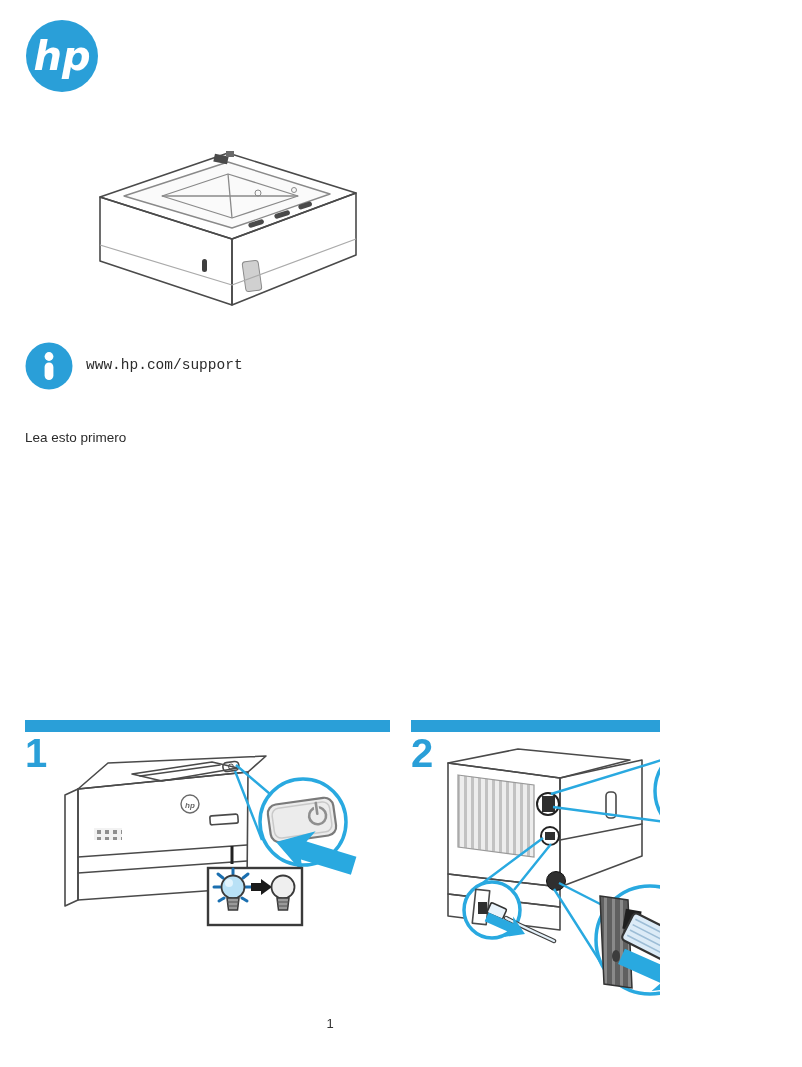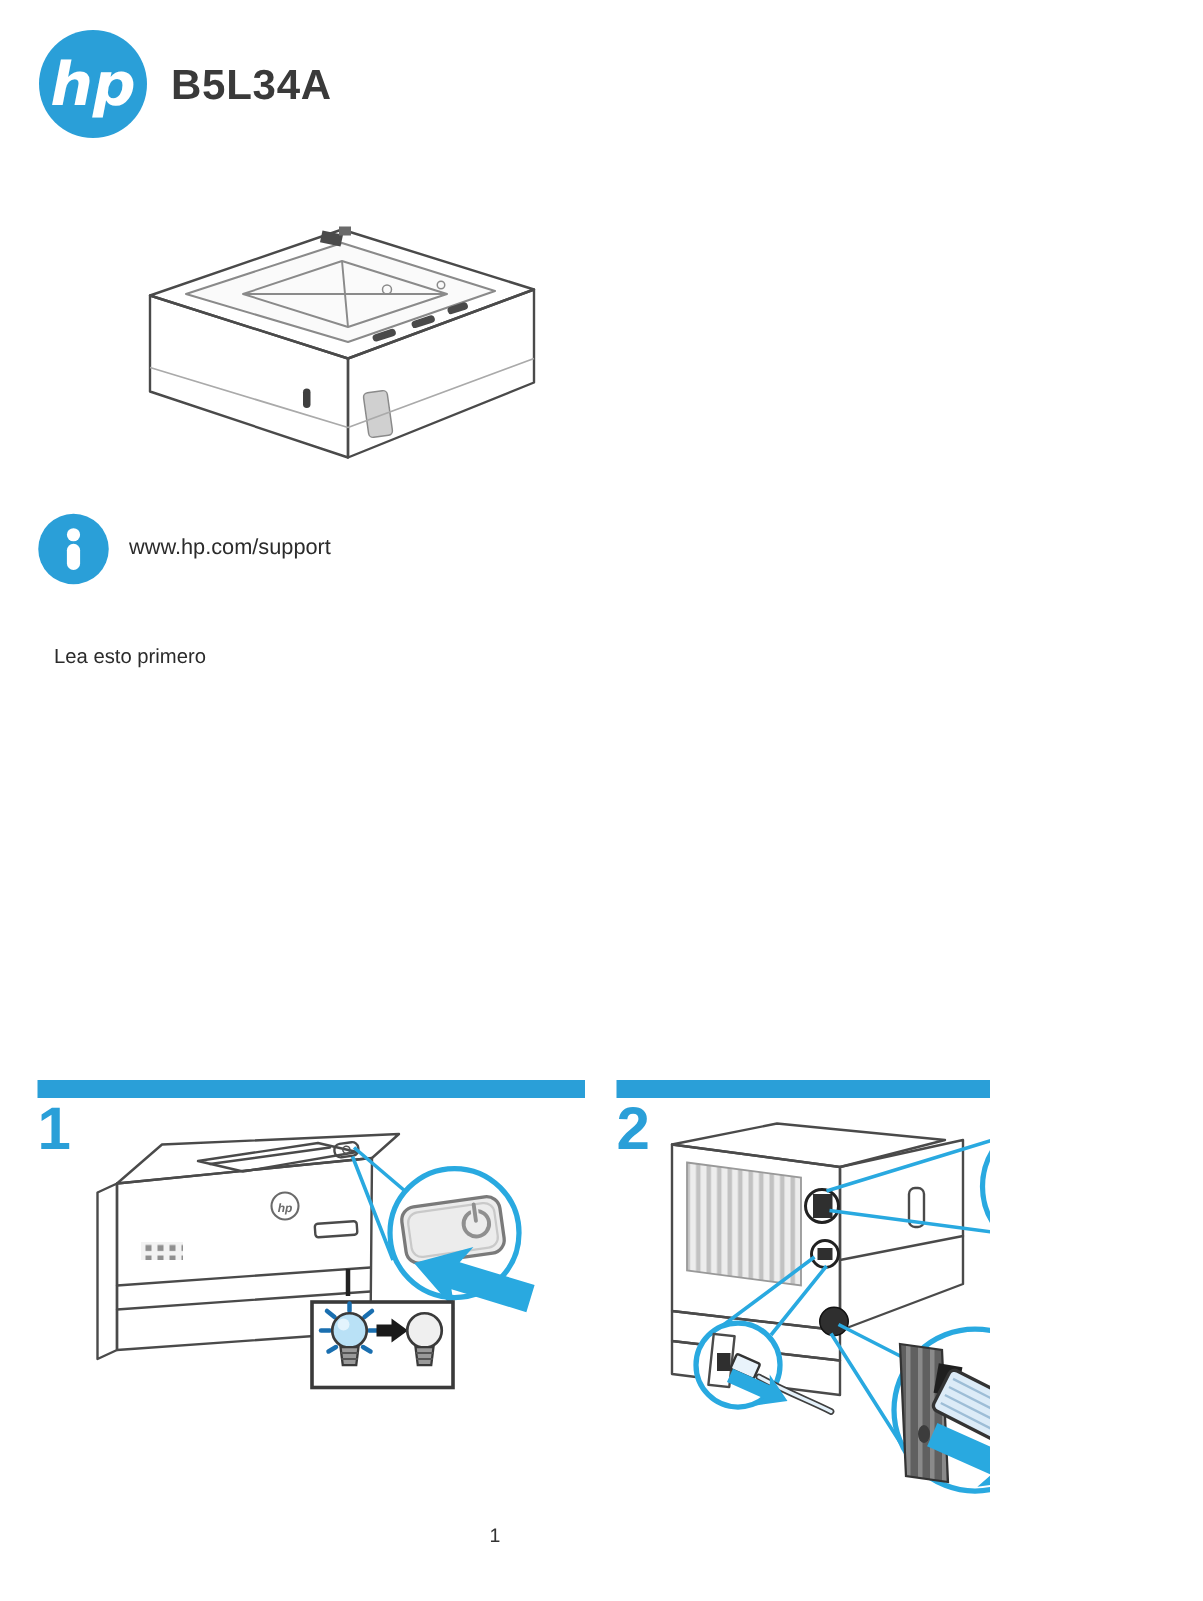--- a/index.html
+++ b/index.html
@@ -5,22 +5,22 @@
   :root{
     --hp-blue:#2a9fd8;
     --callout-blue:#29a9e0;
     --line-gray:#4a4a4a;
   }
   html,body{margin:0;padding:0;background:#fff;}
   .page{position:relative;width:660px;height:1067px;background:#fff;
         font-family:"Liberation Sans",sans-serif;overflow:hidden;color:#3a3a3a;}
   .abs{position:absolute;}
   .product-code{left:114px;top:41px;font-size:28px;font-weight:600;letter-spacing:.5px;color:#3a3a3a;}
-  .support-url{left:86px;top:357px;font-size:14.5px;color:#2b2b2b;}
-  .notice{left:36px;top:430px;font-size:13.5px;color:#2b2b2b;text-align:center;}
+  .support-url{left:86px;top:357px;font-size:14.5px;color:#2b2b2b;font-family:Liberation Mono, monospace;}
+  .notice{left:25px;top:430px;font-size:13.5px;color:#2b2b2b;text-align:center;}
   .step-bar{top:720px;height:12px;background:var(--hp-blue);}
   .bar1{left:25px;width:365px;}
   .bar2{left:411px;width:366px;}
   .step-num{top:733px;font-size:40px;line-height:1;font-weight:600;color:var(--hp-blue);}
   .num1{left:25px;} .num2{left:411px;}
   .page-num{left:0;right:0;top:1016px;text-align:center;font-size:13px;color:#333;}
   
   .s{stroke:var(--line-gray);stroke-width:1.6;fill:none;stroke-linejoin:round;stroke-linecap:round;}
   .callout-ring{fill:#fff;stroke:var(--callout-blue);stroke-width:3.5;}
   .leader{stroke:var(--callout-blue);stroke-width:2.4;fill:none;}
@@ -51,21 +51,20 @@
   </defs>
 </svg>
 
 <div class="page">
 
   <svg class="abs" style="left:25px;top:19px" width="74" height="74" viewBox="0 0 74 74">
     <circle cx="37" cy="37" r="36" style="fill:var(--hp-blue)"></circle>
     <text x="37" y="51" text-anchor="middle" font-size="40" class="logo-text">hp</text>
   </svg>
 
-  <div class="abs product-code">B5L34A</div>
 
   <svg class="abs" style="left:98px;top:133px" width="265" height="180" viewBox="0 0 265 180">
     <polygon class="s" fill="#f5f5f5" points="2,64 130,20 258,60 134,106"></polygon>
     <polygon class="s" fill="#f1f1f1" points="2,64 134,106 134,172 2,128"></polygon>
     <polygon class="s" fill="#e3e3e3" points="134,106 258,60 258,122 134,172"></polygon>
     <polygon fill="#fafafa" stroke="#8a8a8a" stroke-width="1.4" stroke-linejoin="round" points="26,63 130,29 232,61 134,95"></polygon>
     <polygon fill="none" stroke="#8a8a8a" stroke-width="1.3" stroke-linejoin="round" points="64,63 130,41 200,63 134,85"></polygon>
     <path stroke="#8a8a8a" stroke-width="1.3" fill="none" d="M64,63 L200,63 M130,41 L134,85"></path>
     <g fill="#4a4a4a">
       <rect x="150" y="88" width="16" height="5" rx="2.5" transform="rotate(-18 158 90)"></rect>

